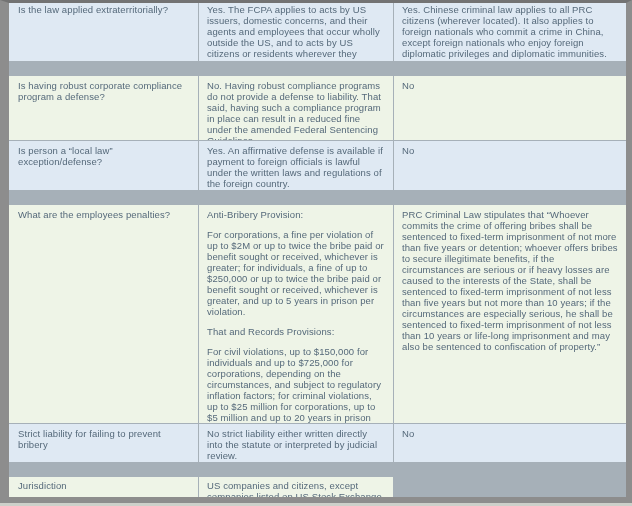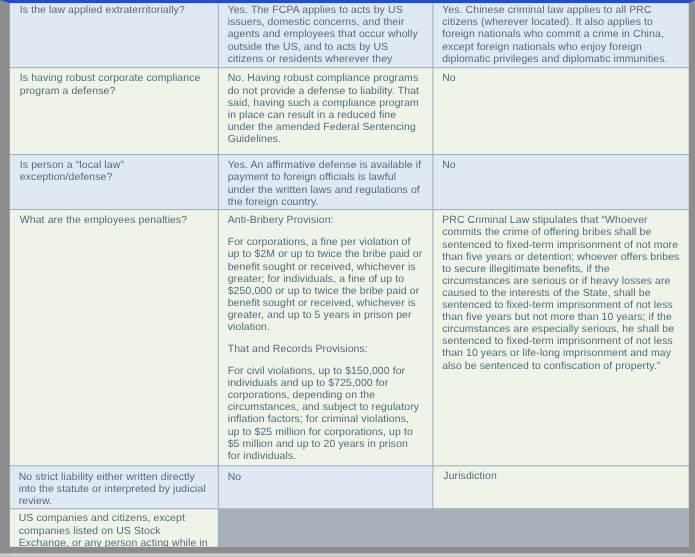--- a/index.html
+++ b/index.html
@@ -14,21 +14,21 @@
   body {
     background: #cdd0ca;
     font-family: "Liberation Sans", sans-serif;
     color: var(--text);
   }
   .frame {
     width: 632px;
     height: 503px;
     border-left: 9px solid var(--frame);
     border-right: 6px solid var(--frame);
-    border-top: 3px solid #1d4ed8;
+    border-top: 3px solid #737373;
     border-bottom: 6px solid var(--frame);
     background: var(--cell-border);
   }
   .grid {
     display: grid;
     grid-template-columns: 189px 194px 232px;
     grid-template-rows: 58px 78px 49px 232px 38px 34px;
     gap: 1px;
     width: 617px;
     height: 494px;
@@ -39,21 +39,21 @@
     padding: 4px 8px 4px 8px;
     font-size: 9.5px;
     line-height: 11px;
     letter-spacing: 0.1px;
   }
   .cell p { margin: 0 0 9px 0; }
   .cell p:last-child { margin-bottom: 0; }
   .r1 { padding-top: 1px; }
   .r6 { padding-top: 3px; }
   .blue  { background: var(--row-alt-blue); }
-  .green { background: var(--row-alt-green); }
+  .green { background: var(--row-alt-green); margin-top: 14px; }
   .q { padding-left: 9px; }
 </style>
 </head>
 <body>
 
 <div class="frame">
   <div class="grid">
 
     <div class="cell q blue r1">
       <p>Is the law applied extraterritorially?</p>
@@ -91,20 +91,23 @@
     <div class="cell green">
       <p>Anti-Bribery Provision:</p>
       <p>For corporations, a fine per violation of up to $2M or up to twice the bribe paid or benefit sought or received, whichever is greater; for individuals, a fine of up to $250,000 or up to twice the bribe paid or benefit sought or received, whichever is greater, and up to 5 years in prison per violation.</p>
       <p>That and Records Provisions:</p>
       <p>For civil violations, up to $150,000 for individuals and up to $725,000 for corporations, depending on the circumstances, and subject to regulatory inflation factors; for criminal violations, up to $25 million for corporations, up to $5 million and up to 20 years in prison for individuals.</p>
     </div>
     <div class="cell green">
       <p>PRC Criminal Law stipulates that “Whoever commits the crime of offering bribes shall be sentenced to fixed-term imprisonment of not more than five years or detention; whoever offers bribes to secure illegitimate benefits, if the circumstances are serious or if heavy losses are caused to the interests of the State, shall be sentenced to fixed-term imprisonment of not less than five years but not more than 10 years; if the circumstances are especially serious, he shall be sentenced to fixed-term imprisonment of not less than 10 years or life-long imprisonment and may also be sentenced to confiscation of property.”</p>
     </div>
 
+    <div class="cell q blue">
+      <p>Strict liability for failing to prevent bribery</p>
+    </div>
     <div class="cell blue">
       <p>No strict liability either written directly into the statute or interpreted by judicial review.</p>
     </div>
     <div class="cell blue">
       <p>No</p>
     </div>
 
     <div class="cell q green r6">
       <p>Jurisdiction</p>
     </div>

